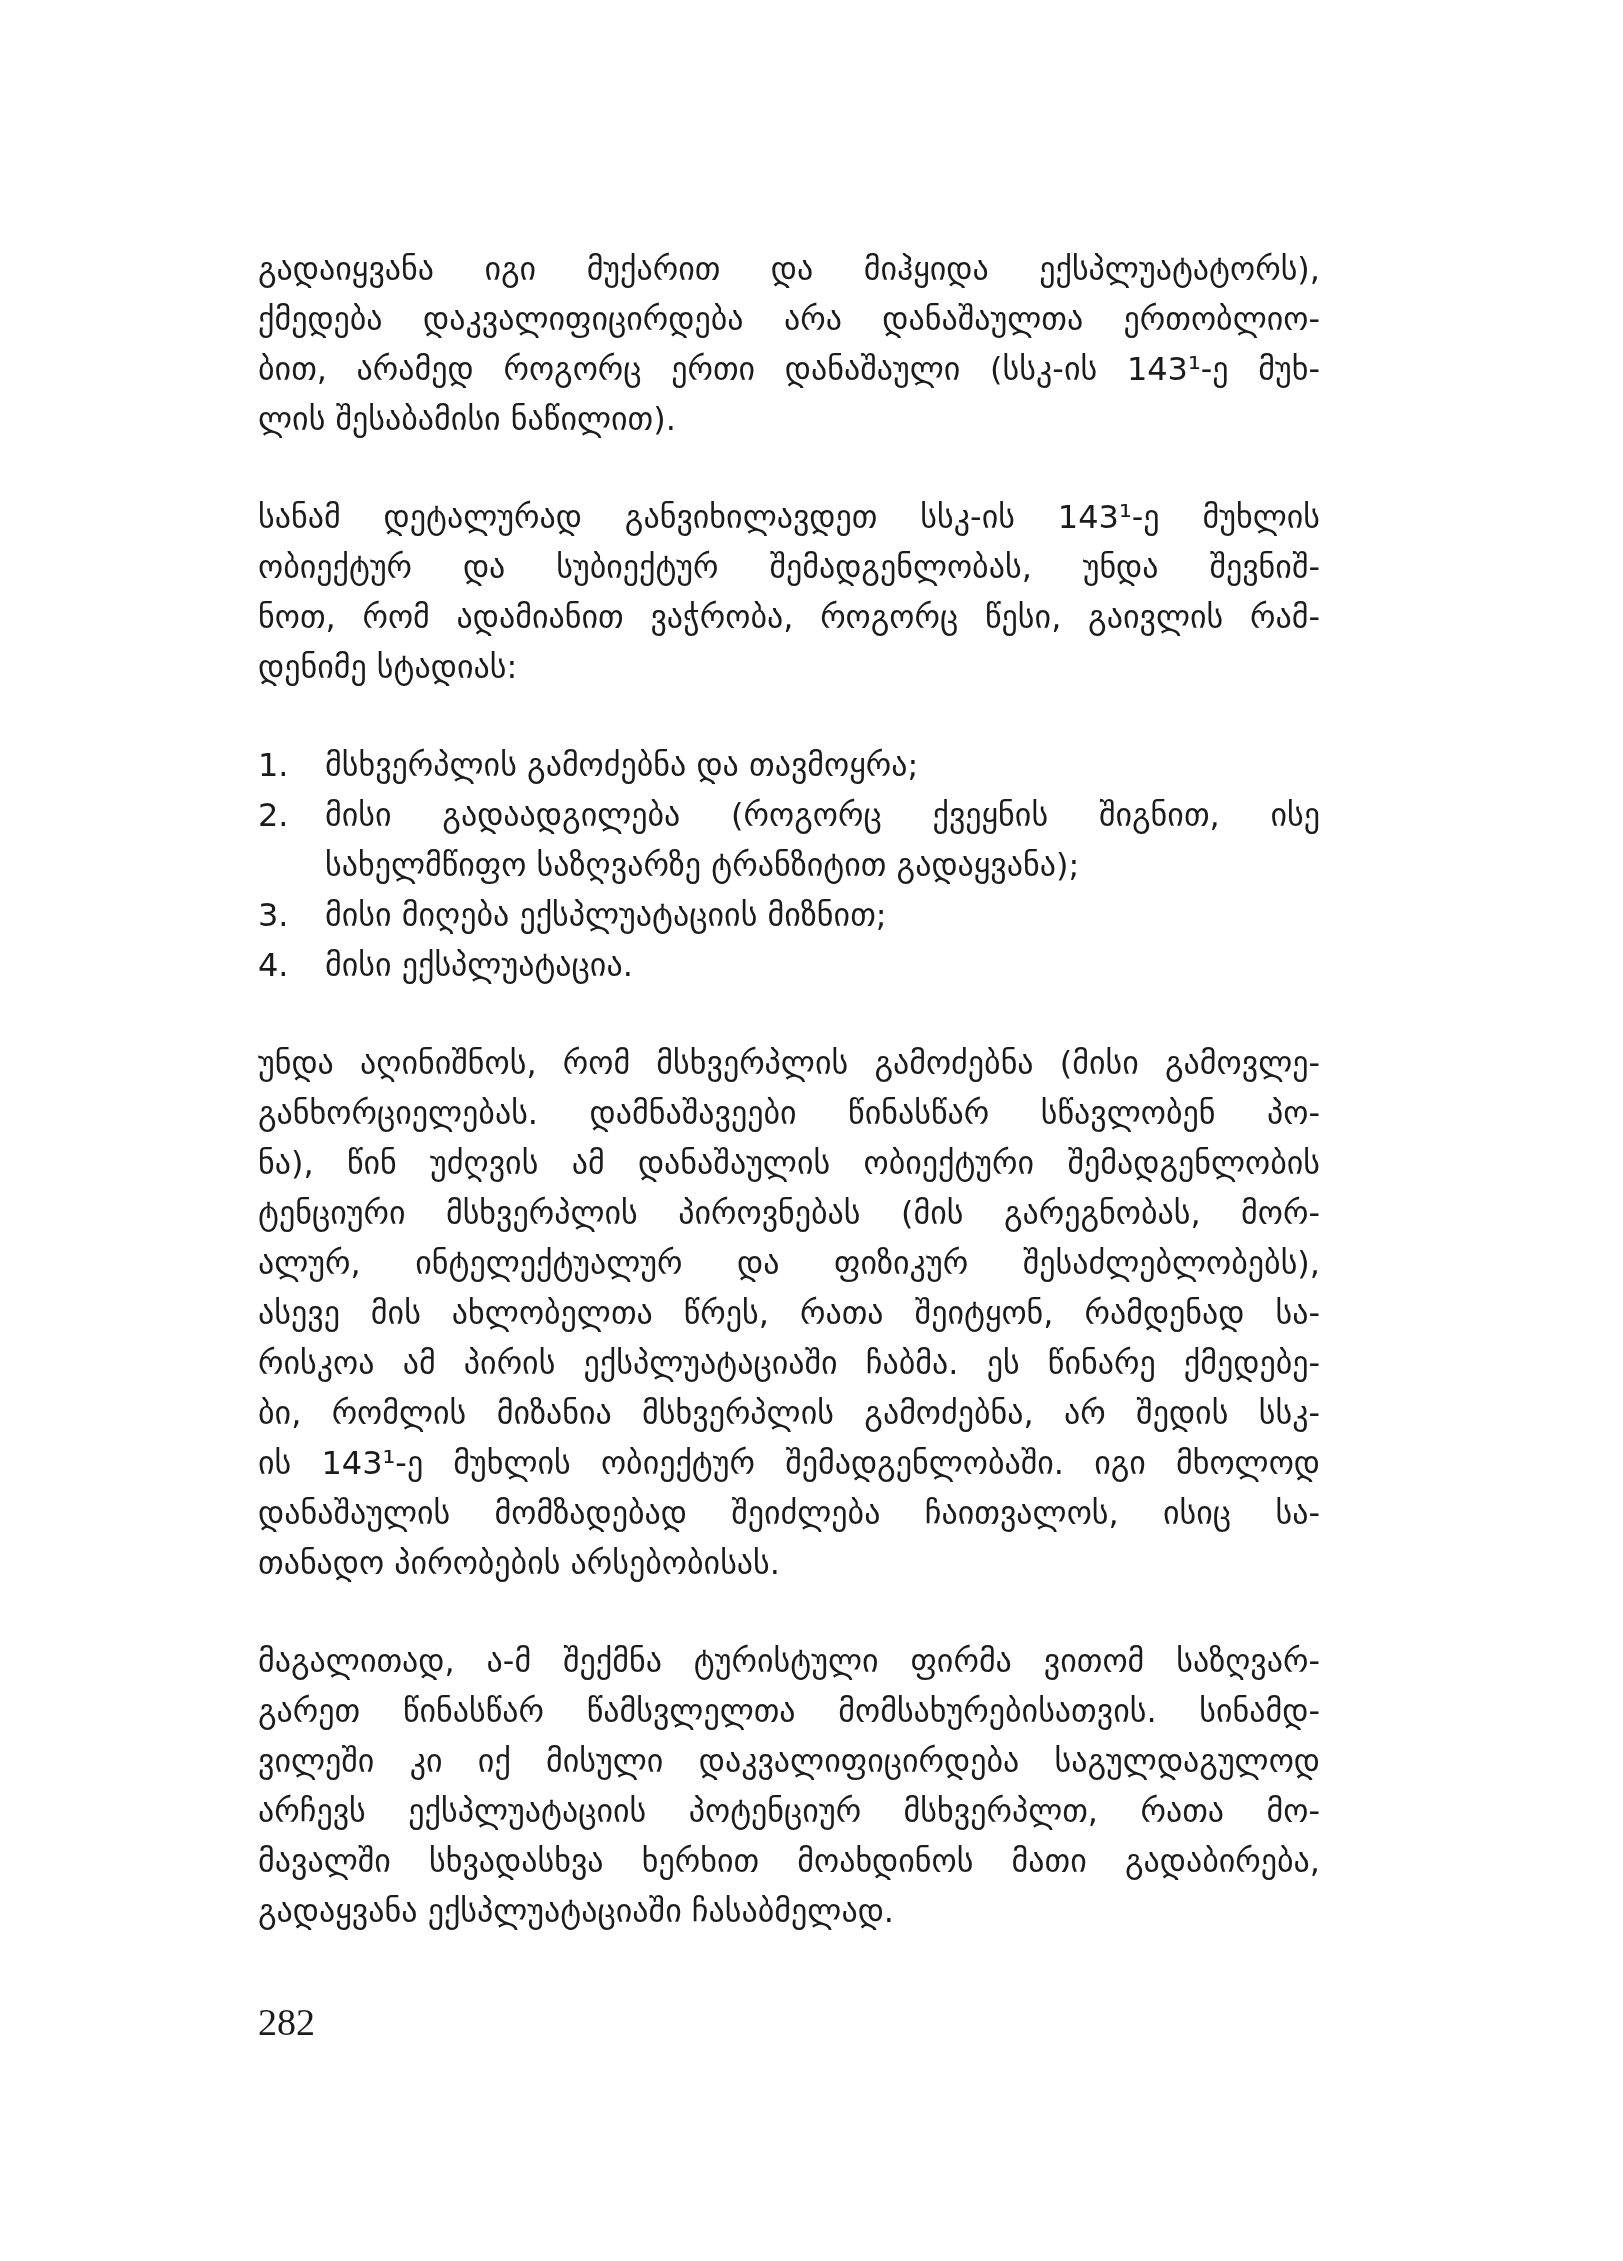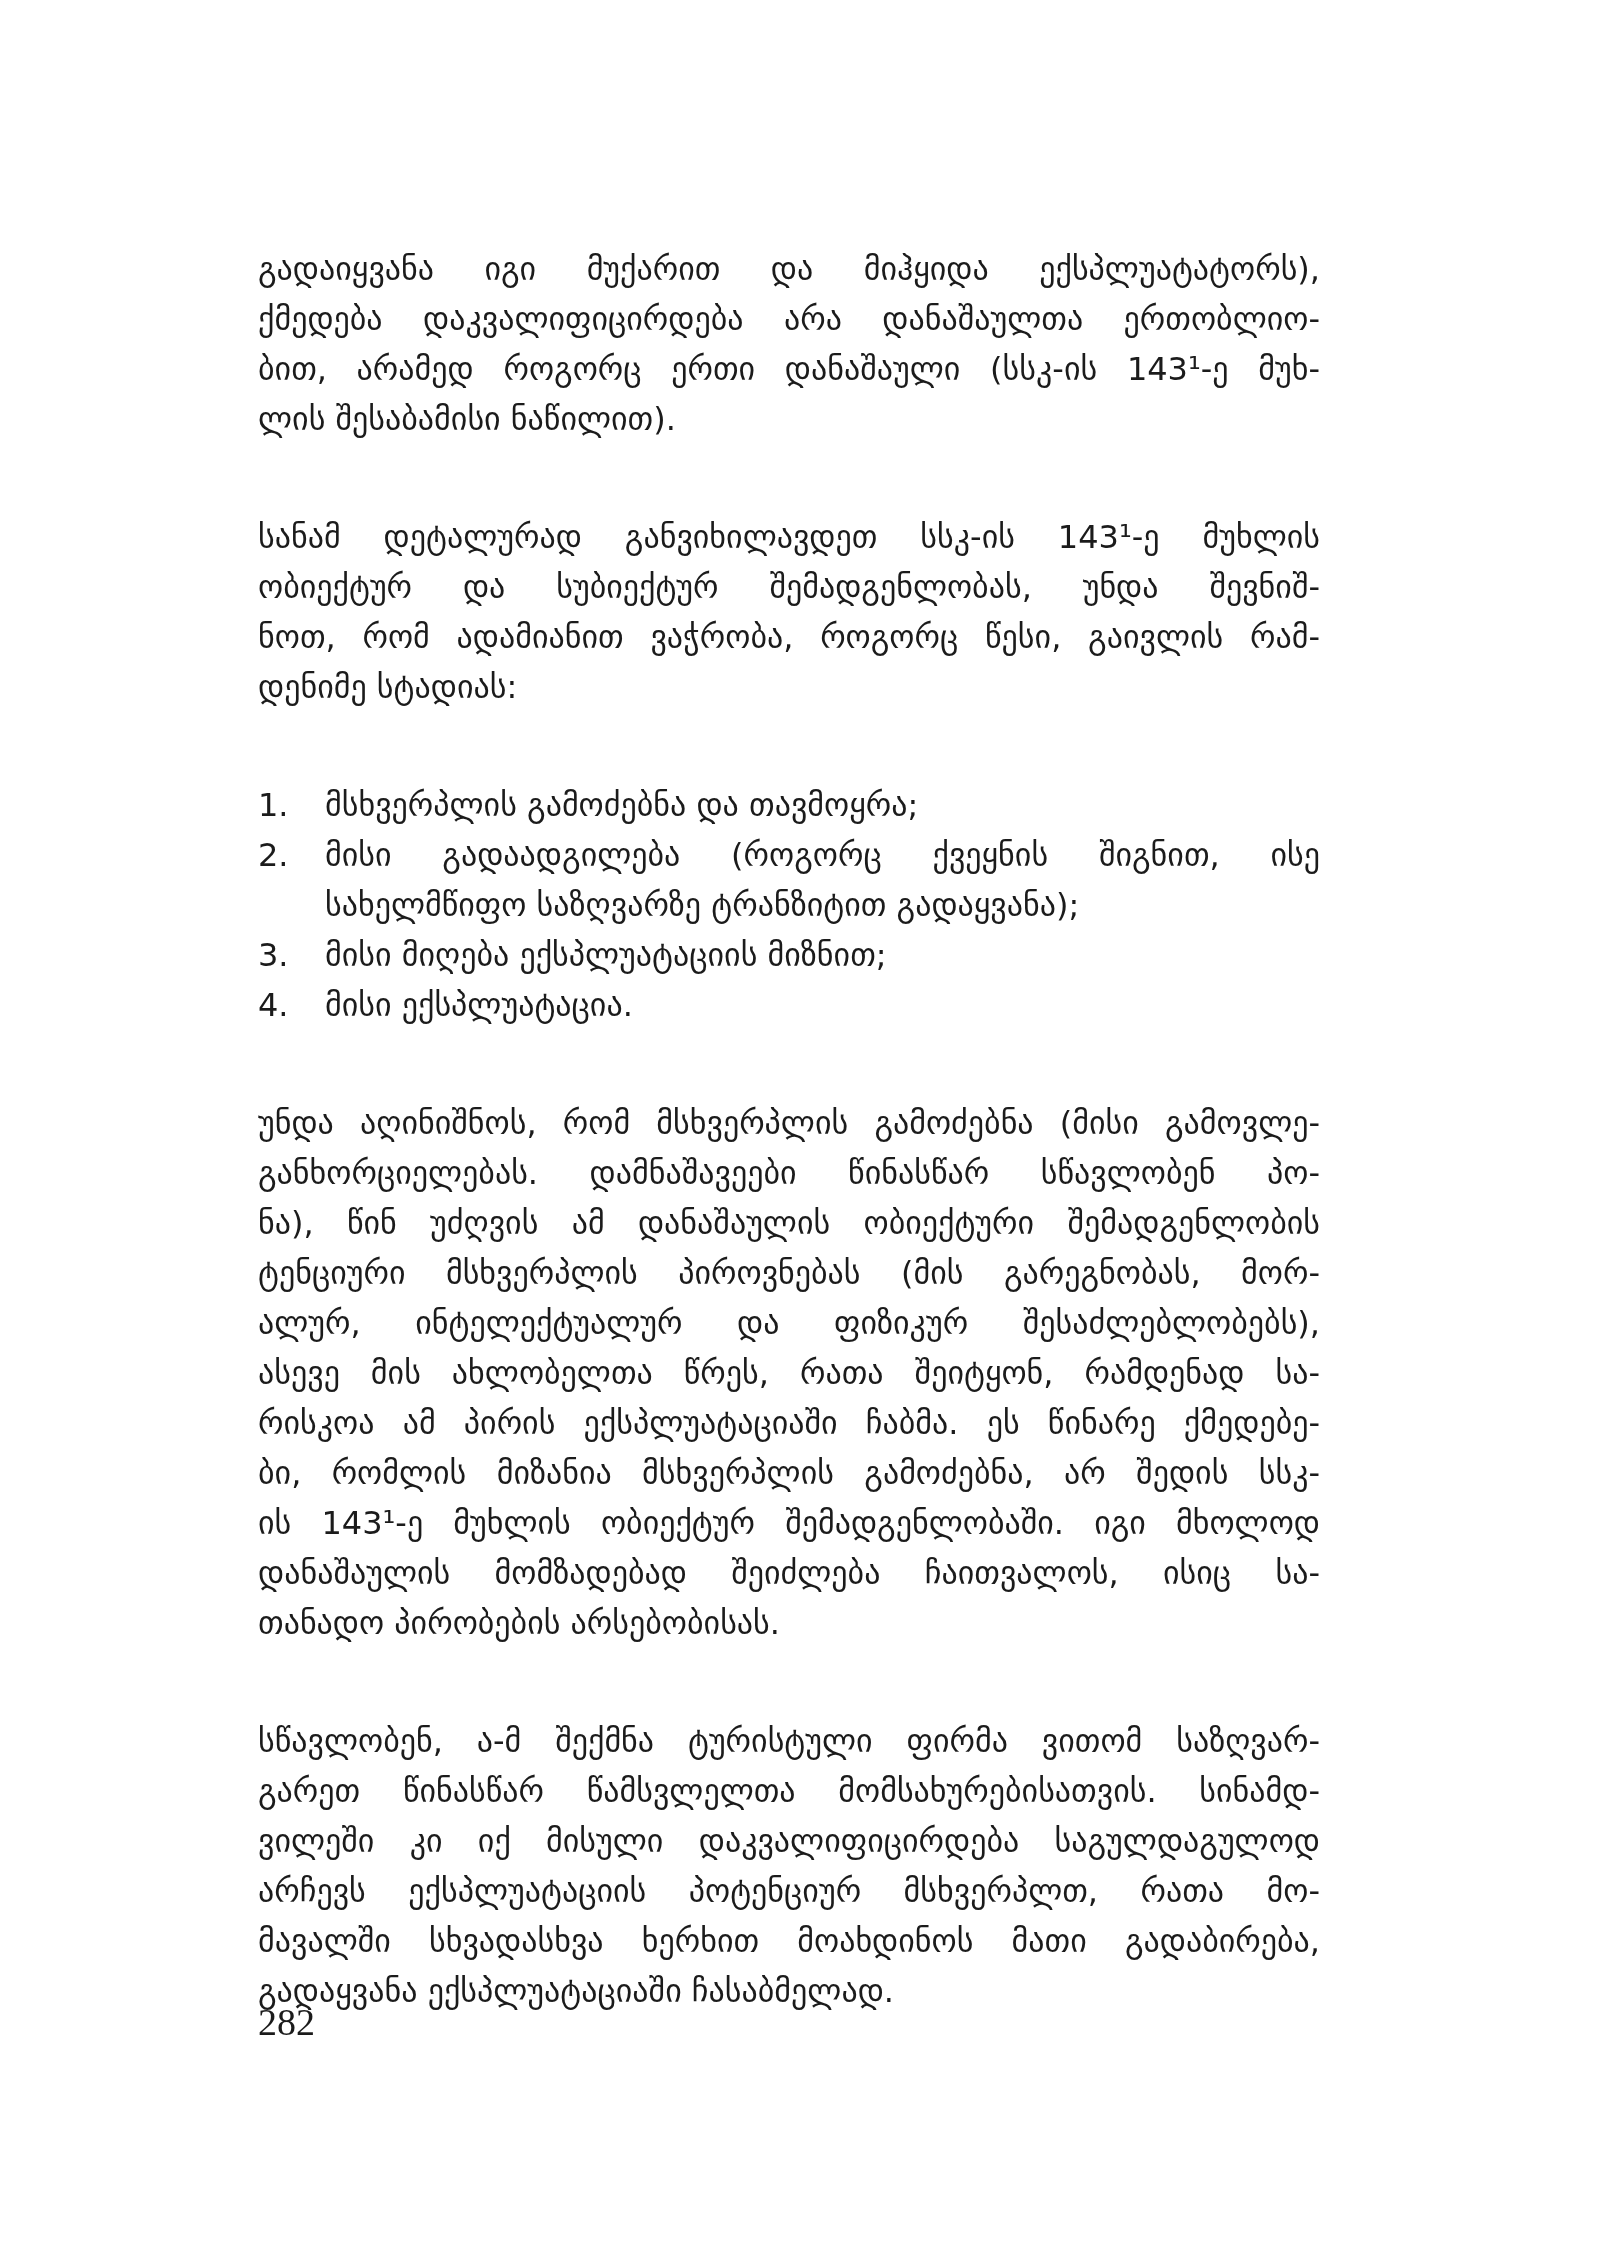--- a/index.html
+++ b/index.html
@@ -20,21 +20,21 @@
     inset: 0;
     background: #ffffff;
   }
   .textblock {
     position: absolute;
     left: 258px;
     top: 244px;
     width: 1062px;
   }
   .textblock > * + * {
-    margin-top: 68px;
+    margin-top: 48px;
   }
   .para, .numlist {
     font-size: 32px;
     line-height: 50px;
   }
   .tline {
     text-align: justify;
     text-align-last: justify;
     white-space: normal;
   }
@@ -119,21 +119,21 @@
         <div class="tline">ალურ, ინტელექტუალურ და ფიზიკურ შესაძლებლობებს),</div>
         <div class="tline">ასევე მის ახლობელთა წრეს, რათა შეიტყონ, რამდენად სა-</div>
         <div class="tline">რისკოა ამ პირის ექსპლუატაციაში ჩაბმა. ეს წინარე ქმედებე-</div>
         <div class="tline">ბი, რომლის მიზანია მსხვერპლის გამოძებნა, არ შედის სსკ-</div>
         <div class="tline">ის 143¹-ე მუხლის ობიექტურ შემადგენლობაში. იგი მხოლოდ</div>
         <div class="tline">დანაშაულის მომზადებად შეიძლება ჩაითვალოს, ისიც სა-</div>
         <div class="tline">თანადო პირობების არსებობისას.</div>
       </div>
 
     <div class="para">
-        <div class="tline">სწავლობენ, ა-მ შექმნა ტურისტული ფირმა ვითომ საზღვარ-</div>
+        <div class="tline">მაგალითად, ა-მ შექმნა ტურისტული ფირმა ვითომ საზღვარ-</div>
         <div class="tline">გარეთ წინასწარ წამსვლელთა მომსახურებისათვის. სინამდ-</div>
         <div class="tline">ვილეში კი იქ მისული დაკვალიფიცირდება საგულდაგულოდ</div>
         <div class="tline">არჩევს ექსპლუატაციის პოტენციურ მსხვერპლთ, რათა მო-</div>
         <div class="tline">მავალში სხვადასხვა ხერხით მოახდინოს მათი გადაბირება,</div>
         <div class="tline">გადაყვანა ექსპლუატაციაში ჩასაბმელად.</div>
       </div>
 
   </div>
 
   <div class="pagenum">282</div>

